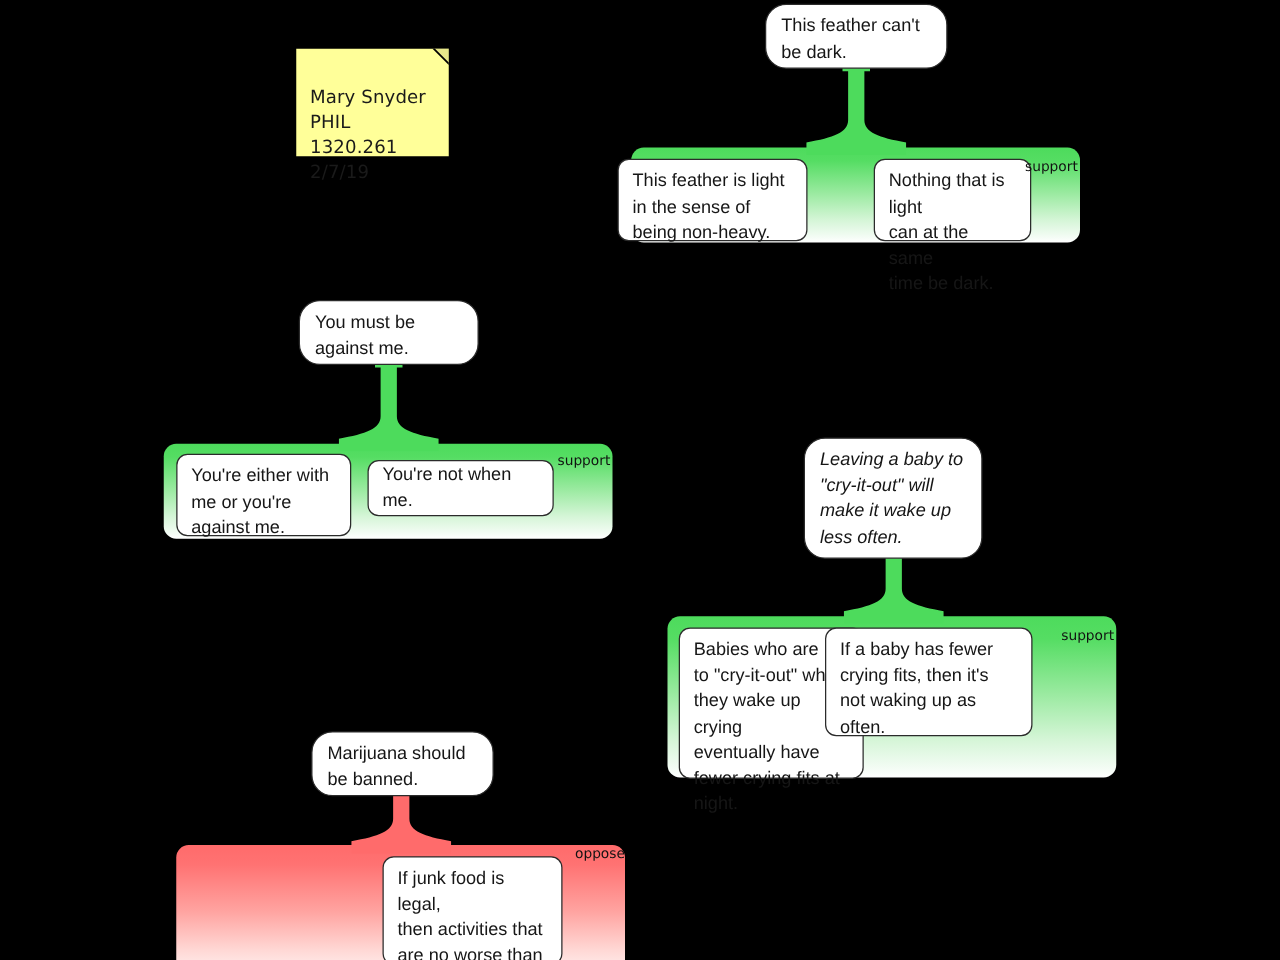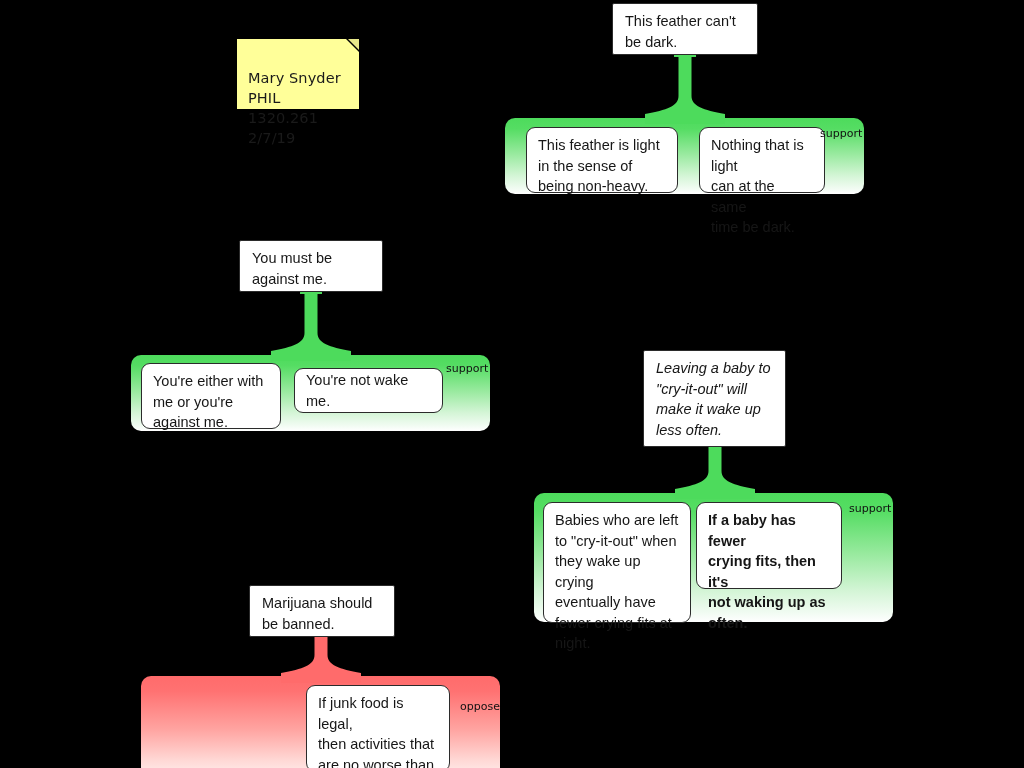--- a/index.html
+++ b/index.html
@@ -59,21 +59,21 @@
   
   .cluster {
     position: absolute;
   }
 
   
   .claim-box {
     position: absolute;
     background: #ffffff;
     border: 1.6px solid #2b2b2b;
-    border-radius: 2px;
+    border-radius: 17px;
     box-sizing: border-box;
     color: #161616;
     font-size: 14.5px;
     line-height: 20.5px;
     padding: 7px 11px 7px 12px;
     white-space: pre-line;
     z-index: 4;
   }
 
   
@@ -120,21 +120,21 @@
     position: absolute;
     z-index: 3;
   }
   .connector svg { display: block; }
 </style>
 </head>
 <body>
 
 <div id="canvas">
 
-  <div class="sticky-note" style="left:237px; top:39px; width:122px; height:70px;">
+  <div class="sticky-note" style="left:237px; top:39px; width:122px; height:86px;">
     <span>Mary Snyder
 PHIL 1320.261
 2/7/19</span>
     <span class="fold"></span>
     <span class="fold-inner"></span>
   </div>
 
   <div class="cluster" style="left:0px; top:0px; width:1024px; height:200px;">
 
     <div class="claim-box" style="left:612px; top:3px; width:146px; height:52px;">This feather can't
@@ -148,21 +148,21 @@
                  L80 72 L0 72 L0 62
                  C22 58, 33.5 54, 33.5 44 Z" fill="#4ddb5c"></path>
       </svg>
     </div>
 
     <div class="panel support" style="left:505px; top:118px; width:359px; height:76px;">
     </div>
 
     <div class="panel-label" style="left:820px; top:128px;">support</div>
 
-    <div class="reason-box" style="left:526px; top:127px; width:152px; height:66px;">This feather is light
+    <div class="reason-box" style="left:494px; top:127px; width:152px; height:66px;">This feather is light
 in the sense of
 being non-heavy.</div>
 
     <div class="reason-box" style="left:699px; top:127px; width:126px; height:66px;">Nothing that is light
 can at the same
 time be dark.</div>
   </div>
 
   <div class="cluster" style="left:0px; top:0px; width:1024px; height:440px;">
 
@@ -181,21 +181,21 @@
 
     <div class="panel support" style="left:131px; top:355px; width:359px; height:76px;">
     </div>
 
     <div class="panel-label" style="left:446px; top:363px;">support</div>
 
     <div class="reason-box" style="left:141px; top:363px; width:140px; height:66px;">You're either with
 me or you're
 against me.</div>
 
-    <div class="reason-box" style="left:294px; top:368px; width:149px; height:45px; display:flex; align-items:center;">You're not wake me.</div>
+    <div class="reason-box" style="left:294px; top:368px; width:149px; height:45px; display:flex; align-items:center;">You're not when me.</div>
   </div>
 
   <div class="cluster" style="left:0px; top:0px; width:1024px; height:630px;">
 
     <div class="claim-box" style="left:643px; top:350px; width:143px; height:97px;font-style:italic;">Leaving a baby to
 "cry-it-out" will
 make it wake up
 less often.</div>
 
     <div class="connector" style="left:675px; top:427px; width:80px; height:72px;">
@@ -213,21 +213,21 @@
 
     <div class="panel-label" style="left:849px; top:503px;">support</div>
 
     <div class="reason-box" style="left:543px; top:502px; width:148px; height:121px;">Babies who are left
 to "cry-it-out" when
 they wake up crying
 eventually have
 fewer crying fits at
 night.</div>
 
-    <div class="reason-box" style="left:696px; top:502px; width:146px; height:87px;font-weight:bold;">If a baby has fewer
+    <div class="reason-box" style="left:660px; top:502px; width:166px; height:87px;">If a baby has fewer
 crying fits, then it's
 not waking up as
 often.</div>
   </div>
 
   <div class="cluster" style="left:0px; top:0px; width:1024px; height:768px;">
 
     <div class="claim-box" style="left:249px; top:561px; width:146px; height:52px;margin-top:24px;">Marijuana should
 be banned.</div>
 
@@ -237,21 +237,21 @@
         <path d="M33.5 4 L46.5 4 L46.5 44
                  C46.5 54, 58 58, 80 62
                  L80 72 L0 72 L0 62
                  C22 58, 33.5 54, 33.5 44 Z" fill="#ff6b6b"></path>
       </svg>
     </div>
 
     <div class="panel oppose" style="left:141px; top:676px; width:359px; height:110px;">
     </div>
 
-    <div class="panel-label" style="left:460px; top:685px;margin-top:16px;">oppose</div>
+    <div class="panel-label" style="left:460px; top:661px;margin-top:16px;">oppose</div>
 
 
     <div class="reason-box" style="left:306px; top:685px; width:144px; height:87px;">If junk food is legal,
 then activities that
 are no worse than it
 should be too.</div>
   </div>
 
 </div>
 

